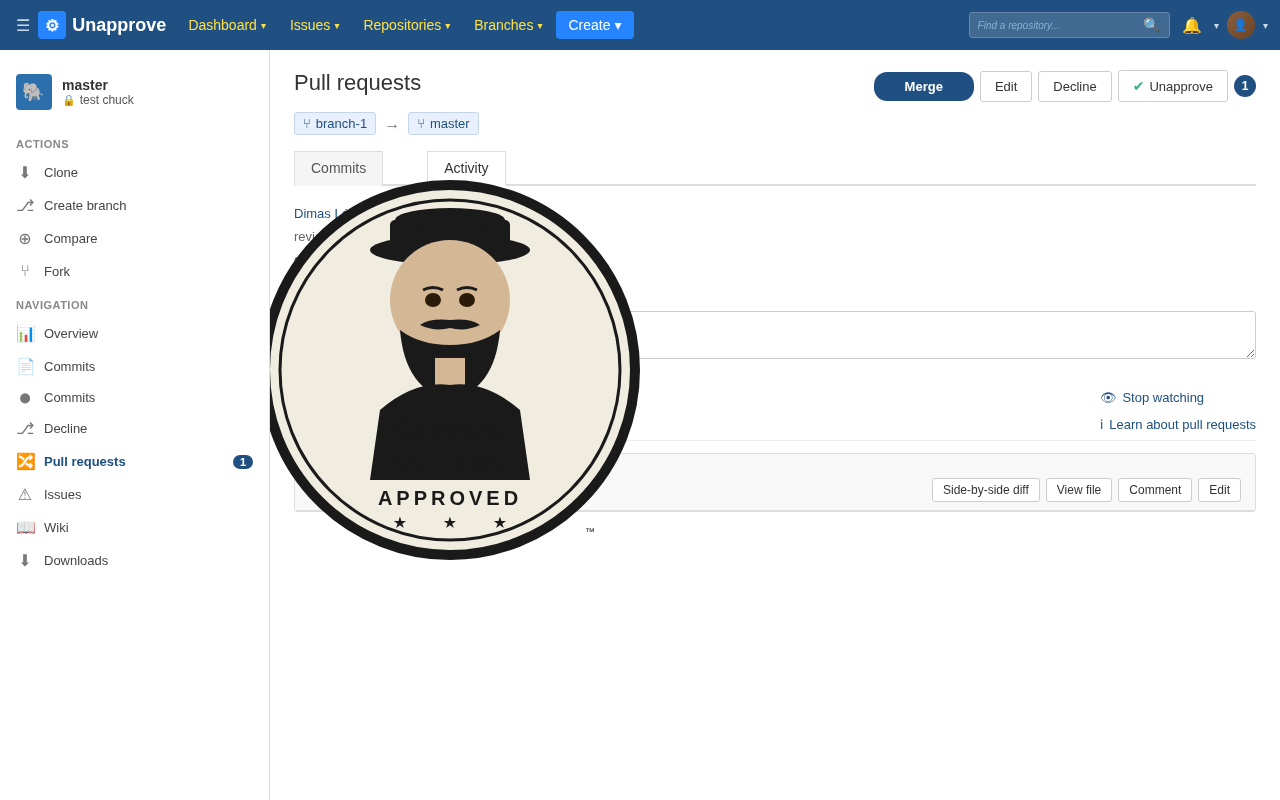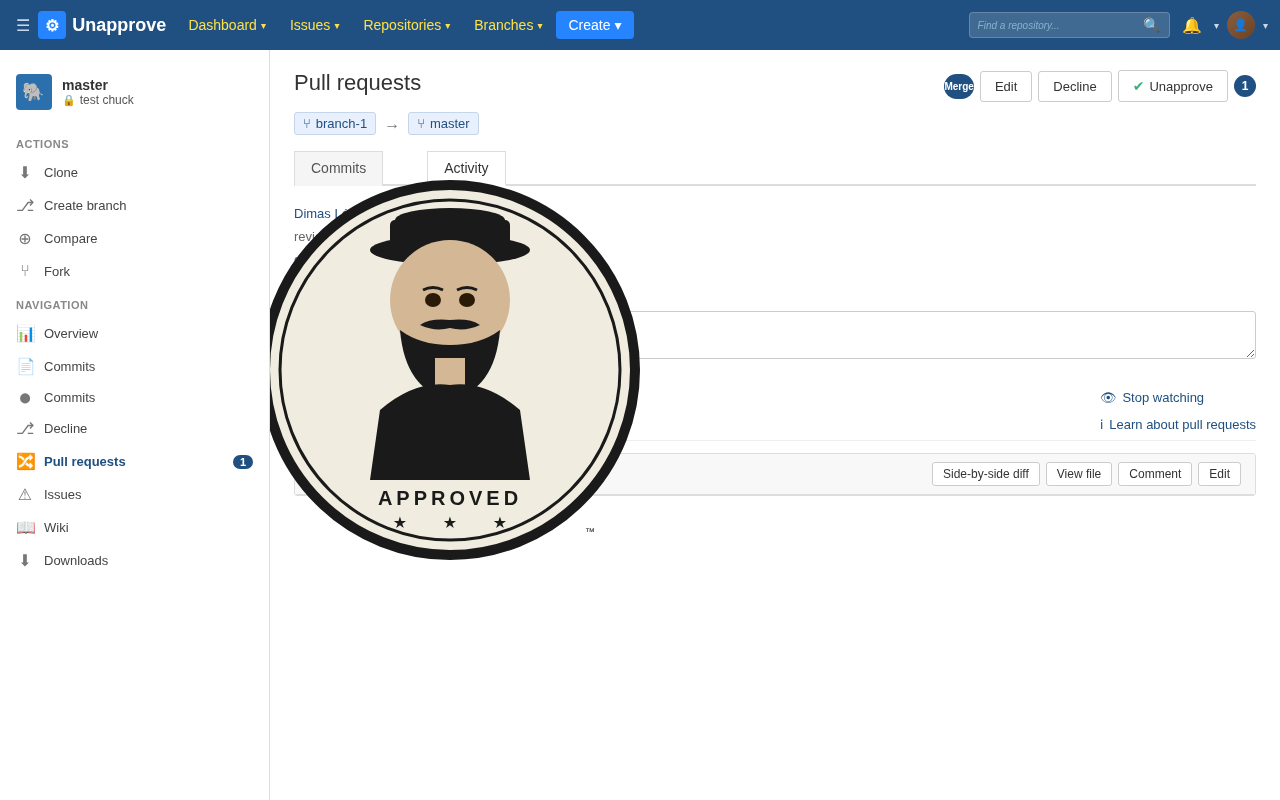--- a/index.html
+++ b/index.html
@@ -147,21 +147,21 @@
       border: 1px solid #c5d5ea;
       border-radius: 3px;
       padding: 3px 8px;
       font-size: 13px;
       color: #205081;
       display: flex; align-items: center; gap: 5px;
     }
     .branch-arrow { color: #777; font-size: 16px; }
 
     .pr-actions { position: absolute; top: 20px; right: 24px; display: flex; align-items: center; gap: 6px; }
-    .btn-merge { background: #205081; color: white; border: none; padding: 7px 0; border-radius: 13px; cursor: pointer; font-size: 10px; font-weight: 600; }
+    .btn-merge { background: #205081; color: white; border: none; padding: 7px 31px; border-radius: 13px; cursor: pointer; font-size: 13px; font-weight: 600; }
     .btn-edit { background: white; color: #333; border: 1px solid #ccc; padding: 7px 14px; border-radius: 3px; cursor: pointer; font-size: 13px; }
     .btn-decline { background: white; color: #333; border: 1px solid #ccc; padding: 7px 14px; border-radius: 3px; cursor: pointer; font-size: 13px; }
     .btn-unapprove { background: white; color: #333; border: 1px solid #ccc; padding: 7px 14px; border-radius: 3px; cursor: pointer; font-size: 13px; display: flex; align-items: center; gap: 5px; }
     .check-icon { color: #36b37e; font-size: 14px; }
     .num-badge { background: #205081; color: white; border-radius: 50%; width: 22px; height: 22px; display: flex; align-items: center; justify-content: center; font-size: 12px; font-weight: 600; }
 
     .pr-tabs { display: flex; gap: 0; border-bottom: 2px solid #ddd; margin-bottom: 20px; }
     .pr-tab {
       padding: 8px 16px;
       cursor: pointer;
@@ -230,20 +230,21 @@
     .file-diff-name { font-size: 13px; color: #333; font-weight: 500; }
     .file-diff-actions { display: flex; gap: 6px; }
     .diff-action-btn {
       background: white;
       border: 1px solid #ccc;
       border-radius: 3px;
       padding: 4px 10px;
       font-size: 12px;
       color: #333;
       cursor: pointer;
+      margin-top: 16px;
     }
   </style>
 </head>
 <body>
 
 <nav class="topnav">
   <div class="topnav-left">
     <button class="topnav-icon-btn">☰</button>
     <div class="topnav-logo">
       <div class="logo-icon">⚙</div>

